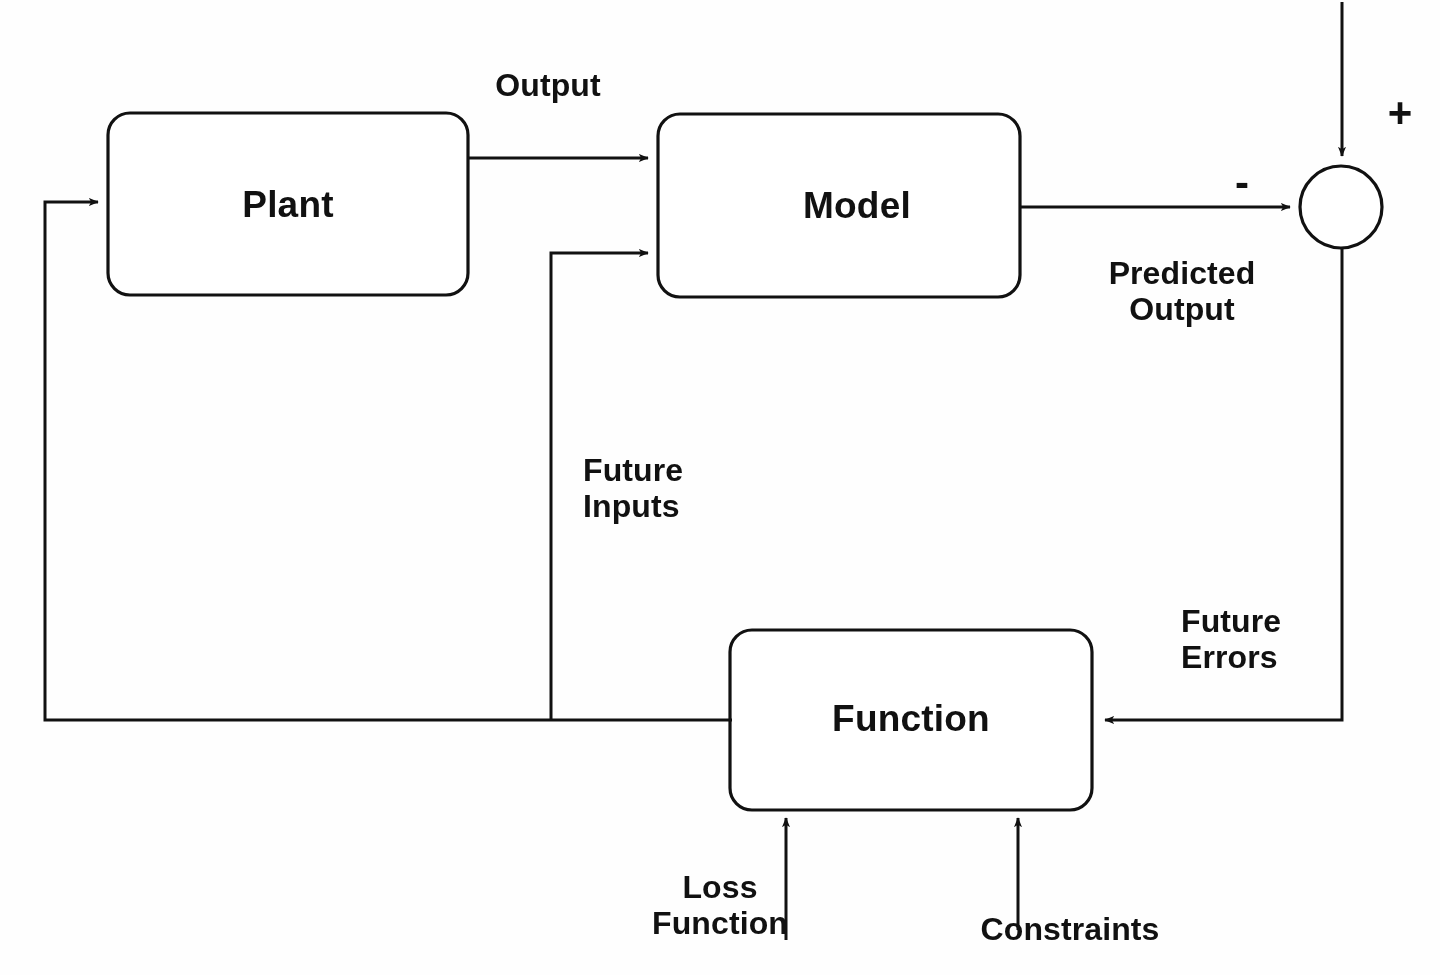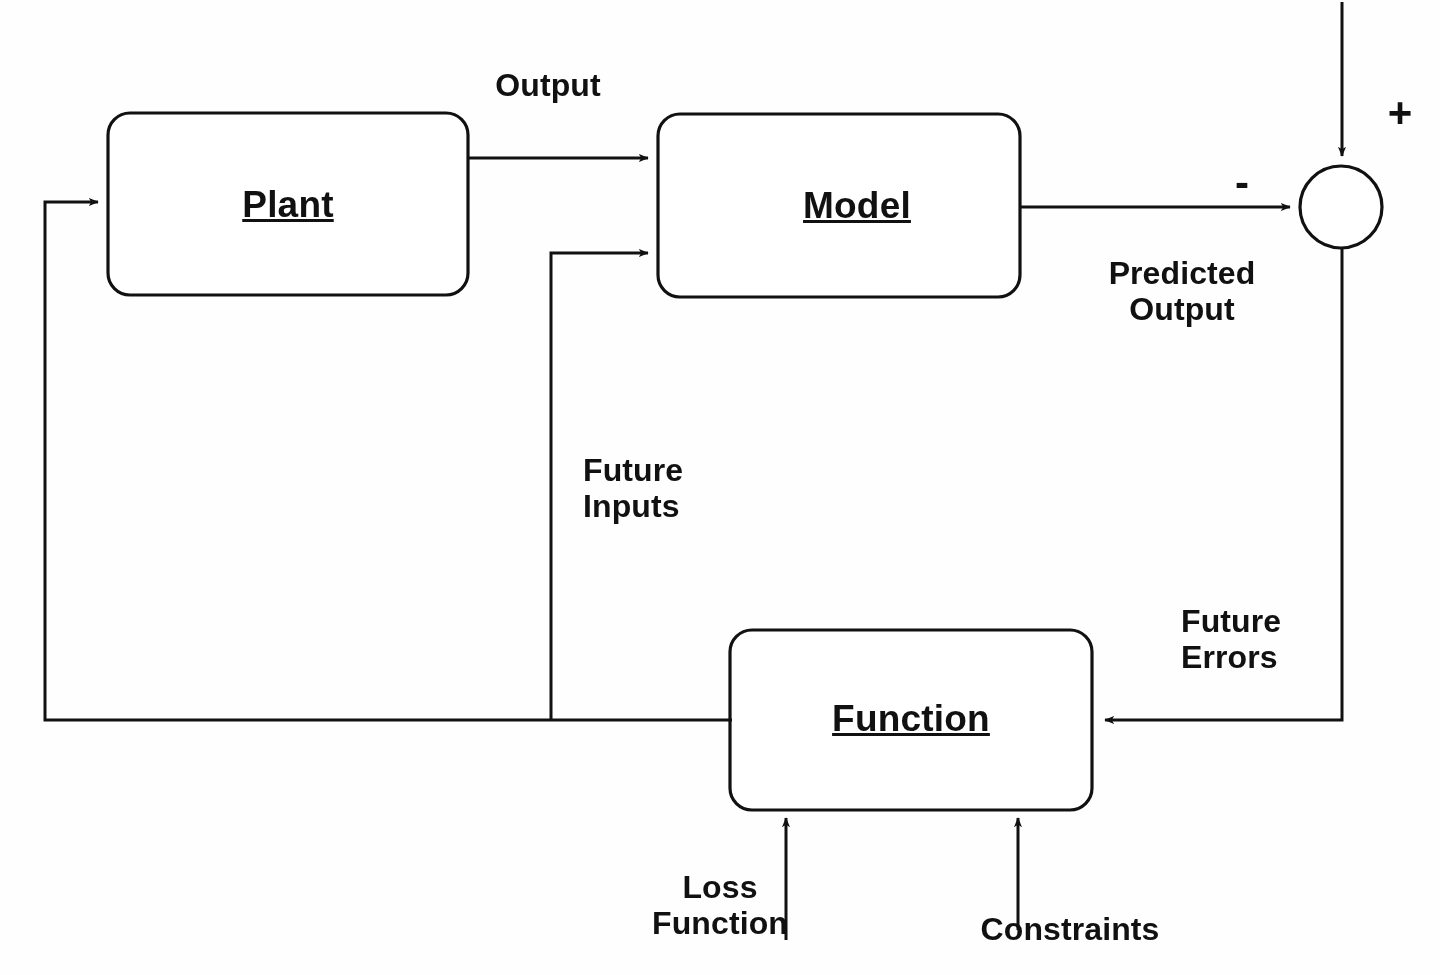--- a/index.html
+++ b/index.html
@@ -28,21 +28,20 @@
     font-weight: bold;
     color: #111111;
     text-align: center;
     line-height: 1.12;
     white-space: pre-line;
     user-select: none;
   }
   .block-label {
     font-size: 37px;
     letter-spacing: 0.2px;
-    text-decoration: underline;
   }
   .edge-label {
     font-size: 32px;
     letter-spacing: 0.1px;
   }
   .sign-label {
     font-size: 42px;
     font-weight: bold;
     line-height: 1;
   }

